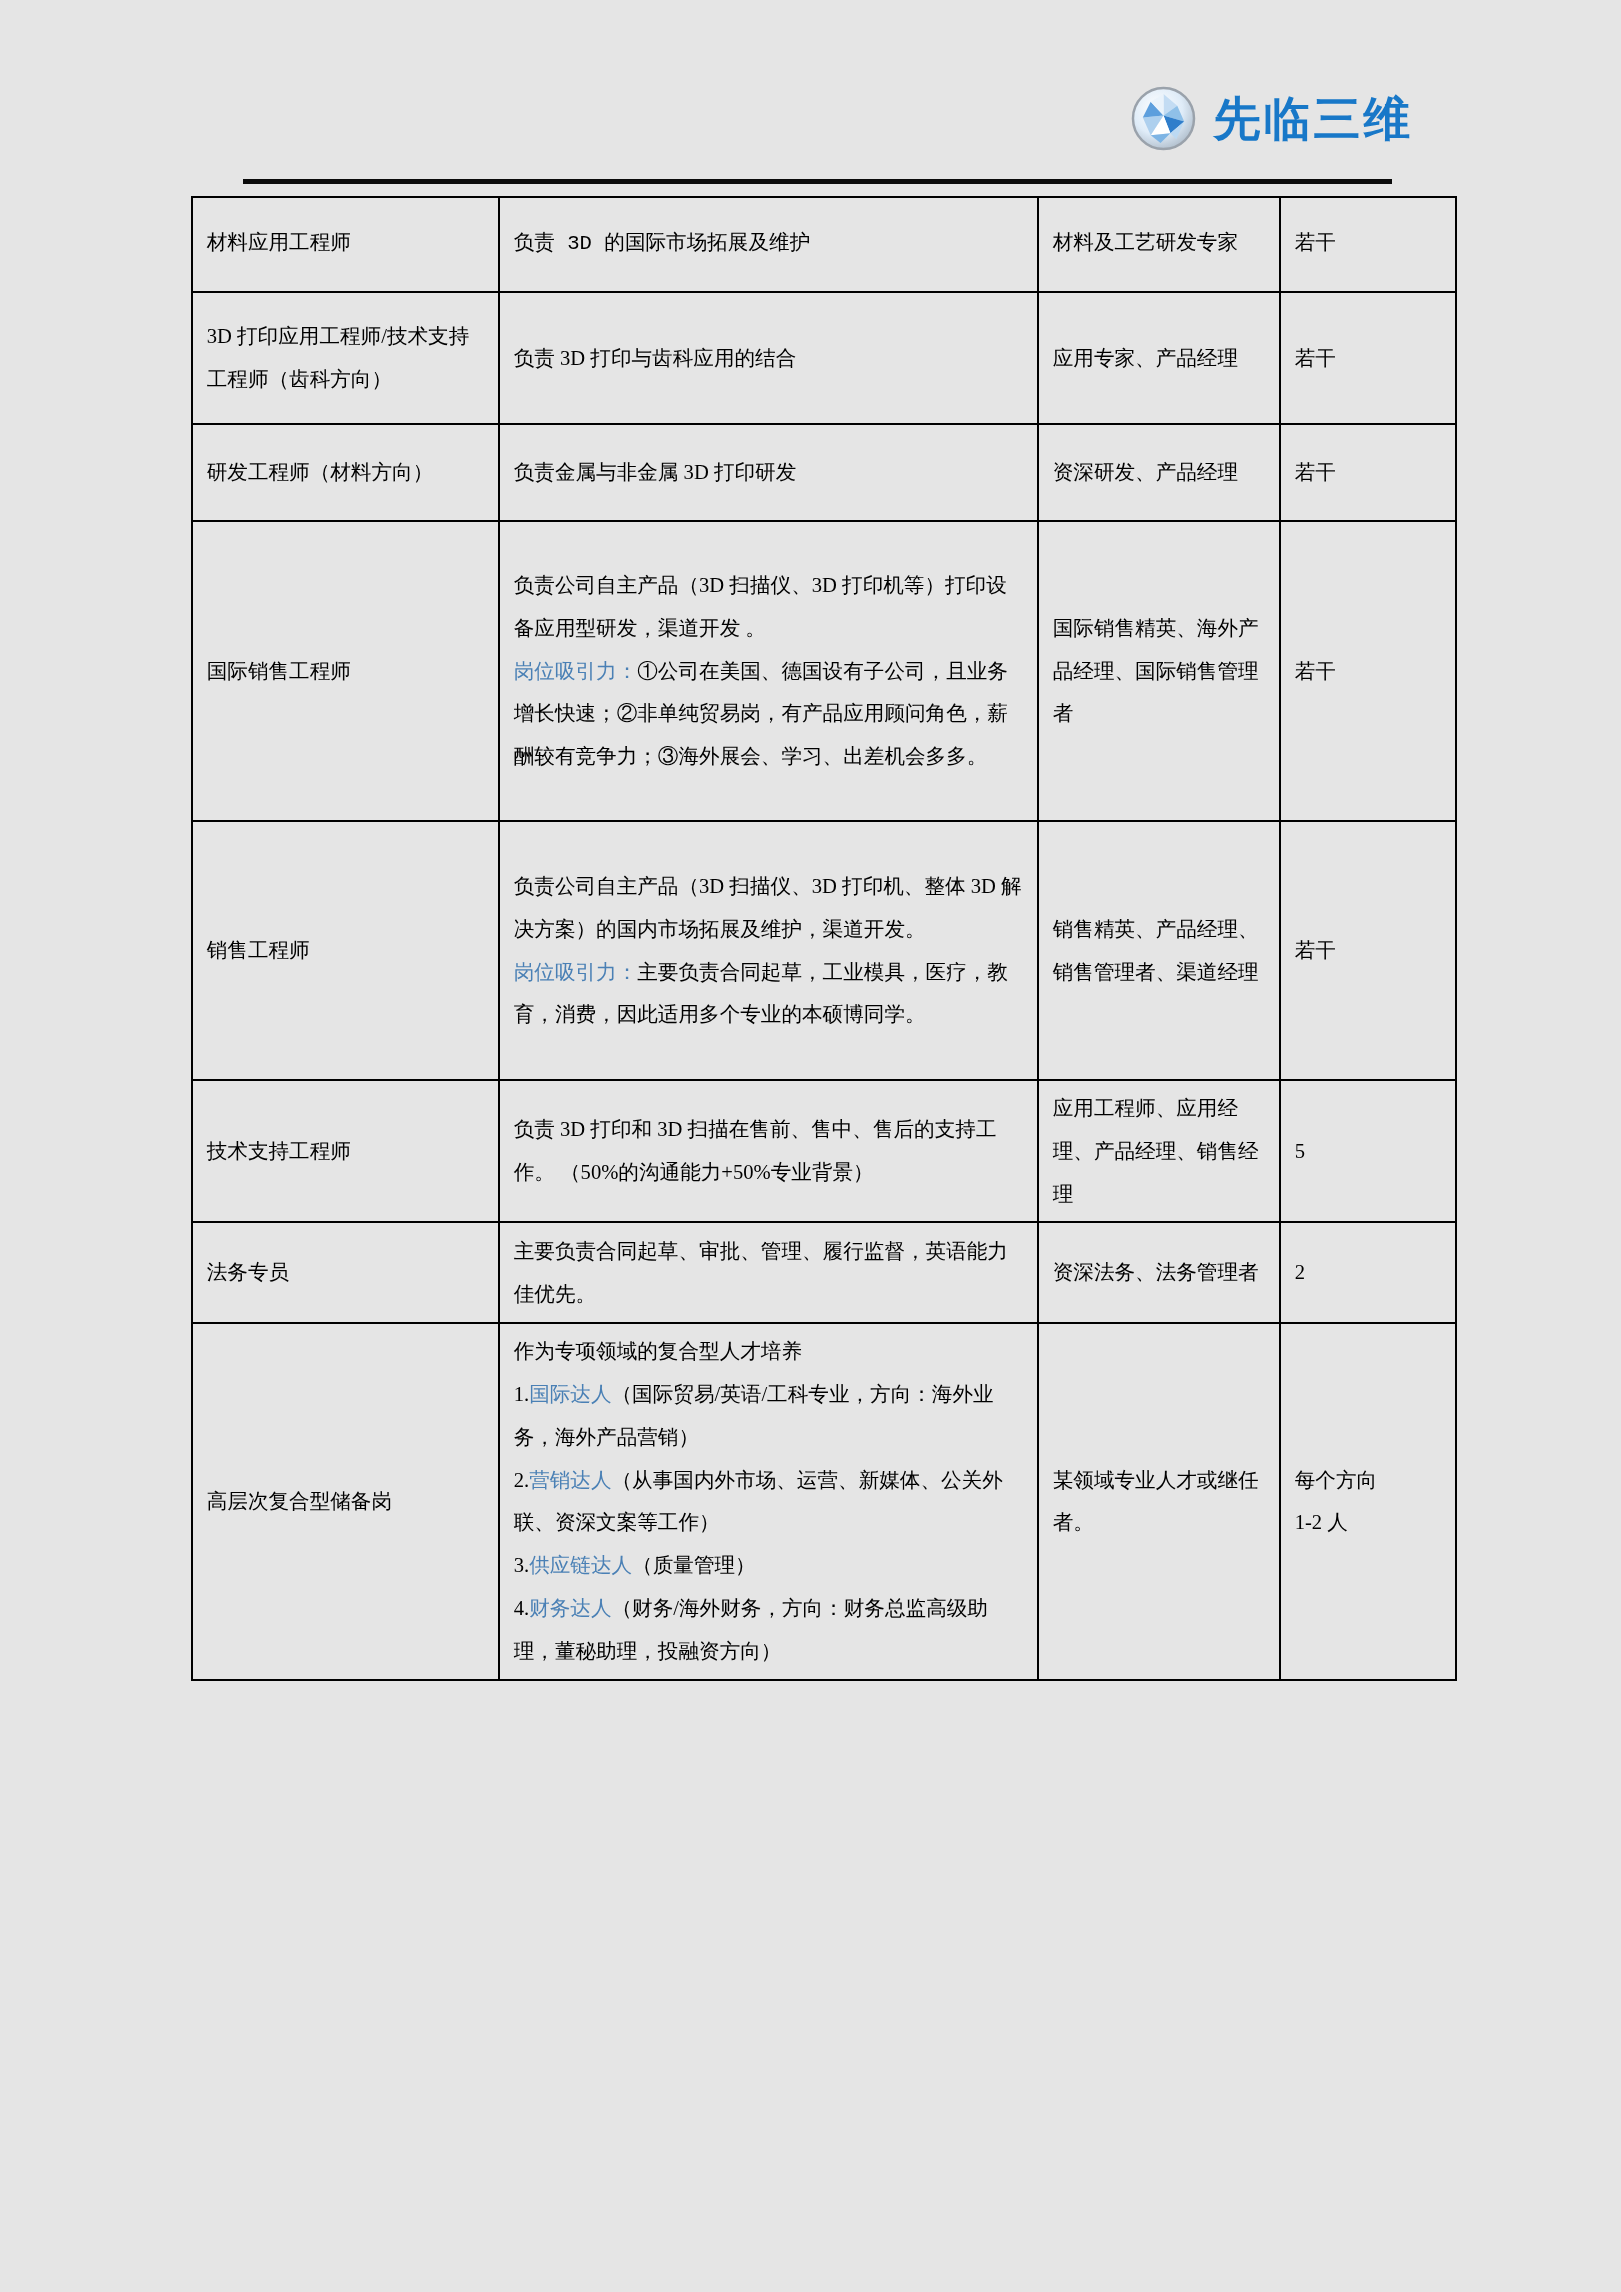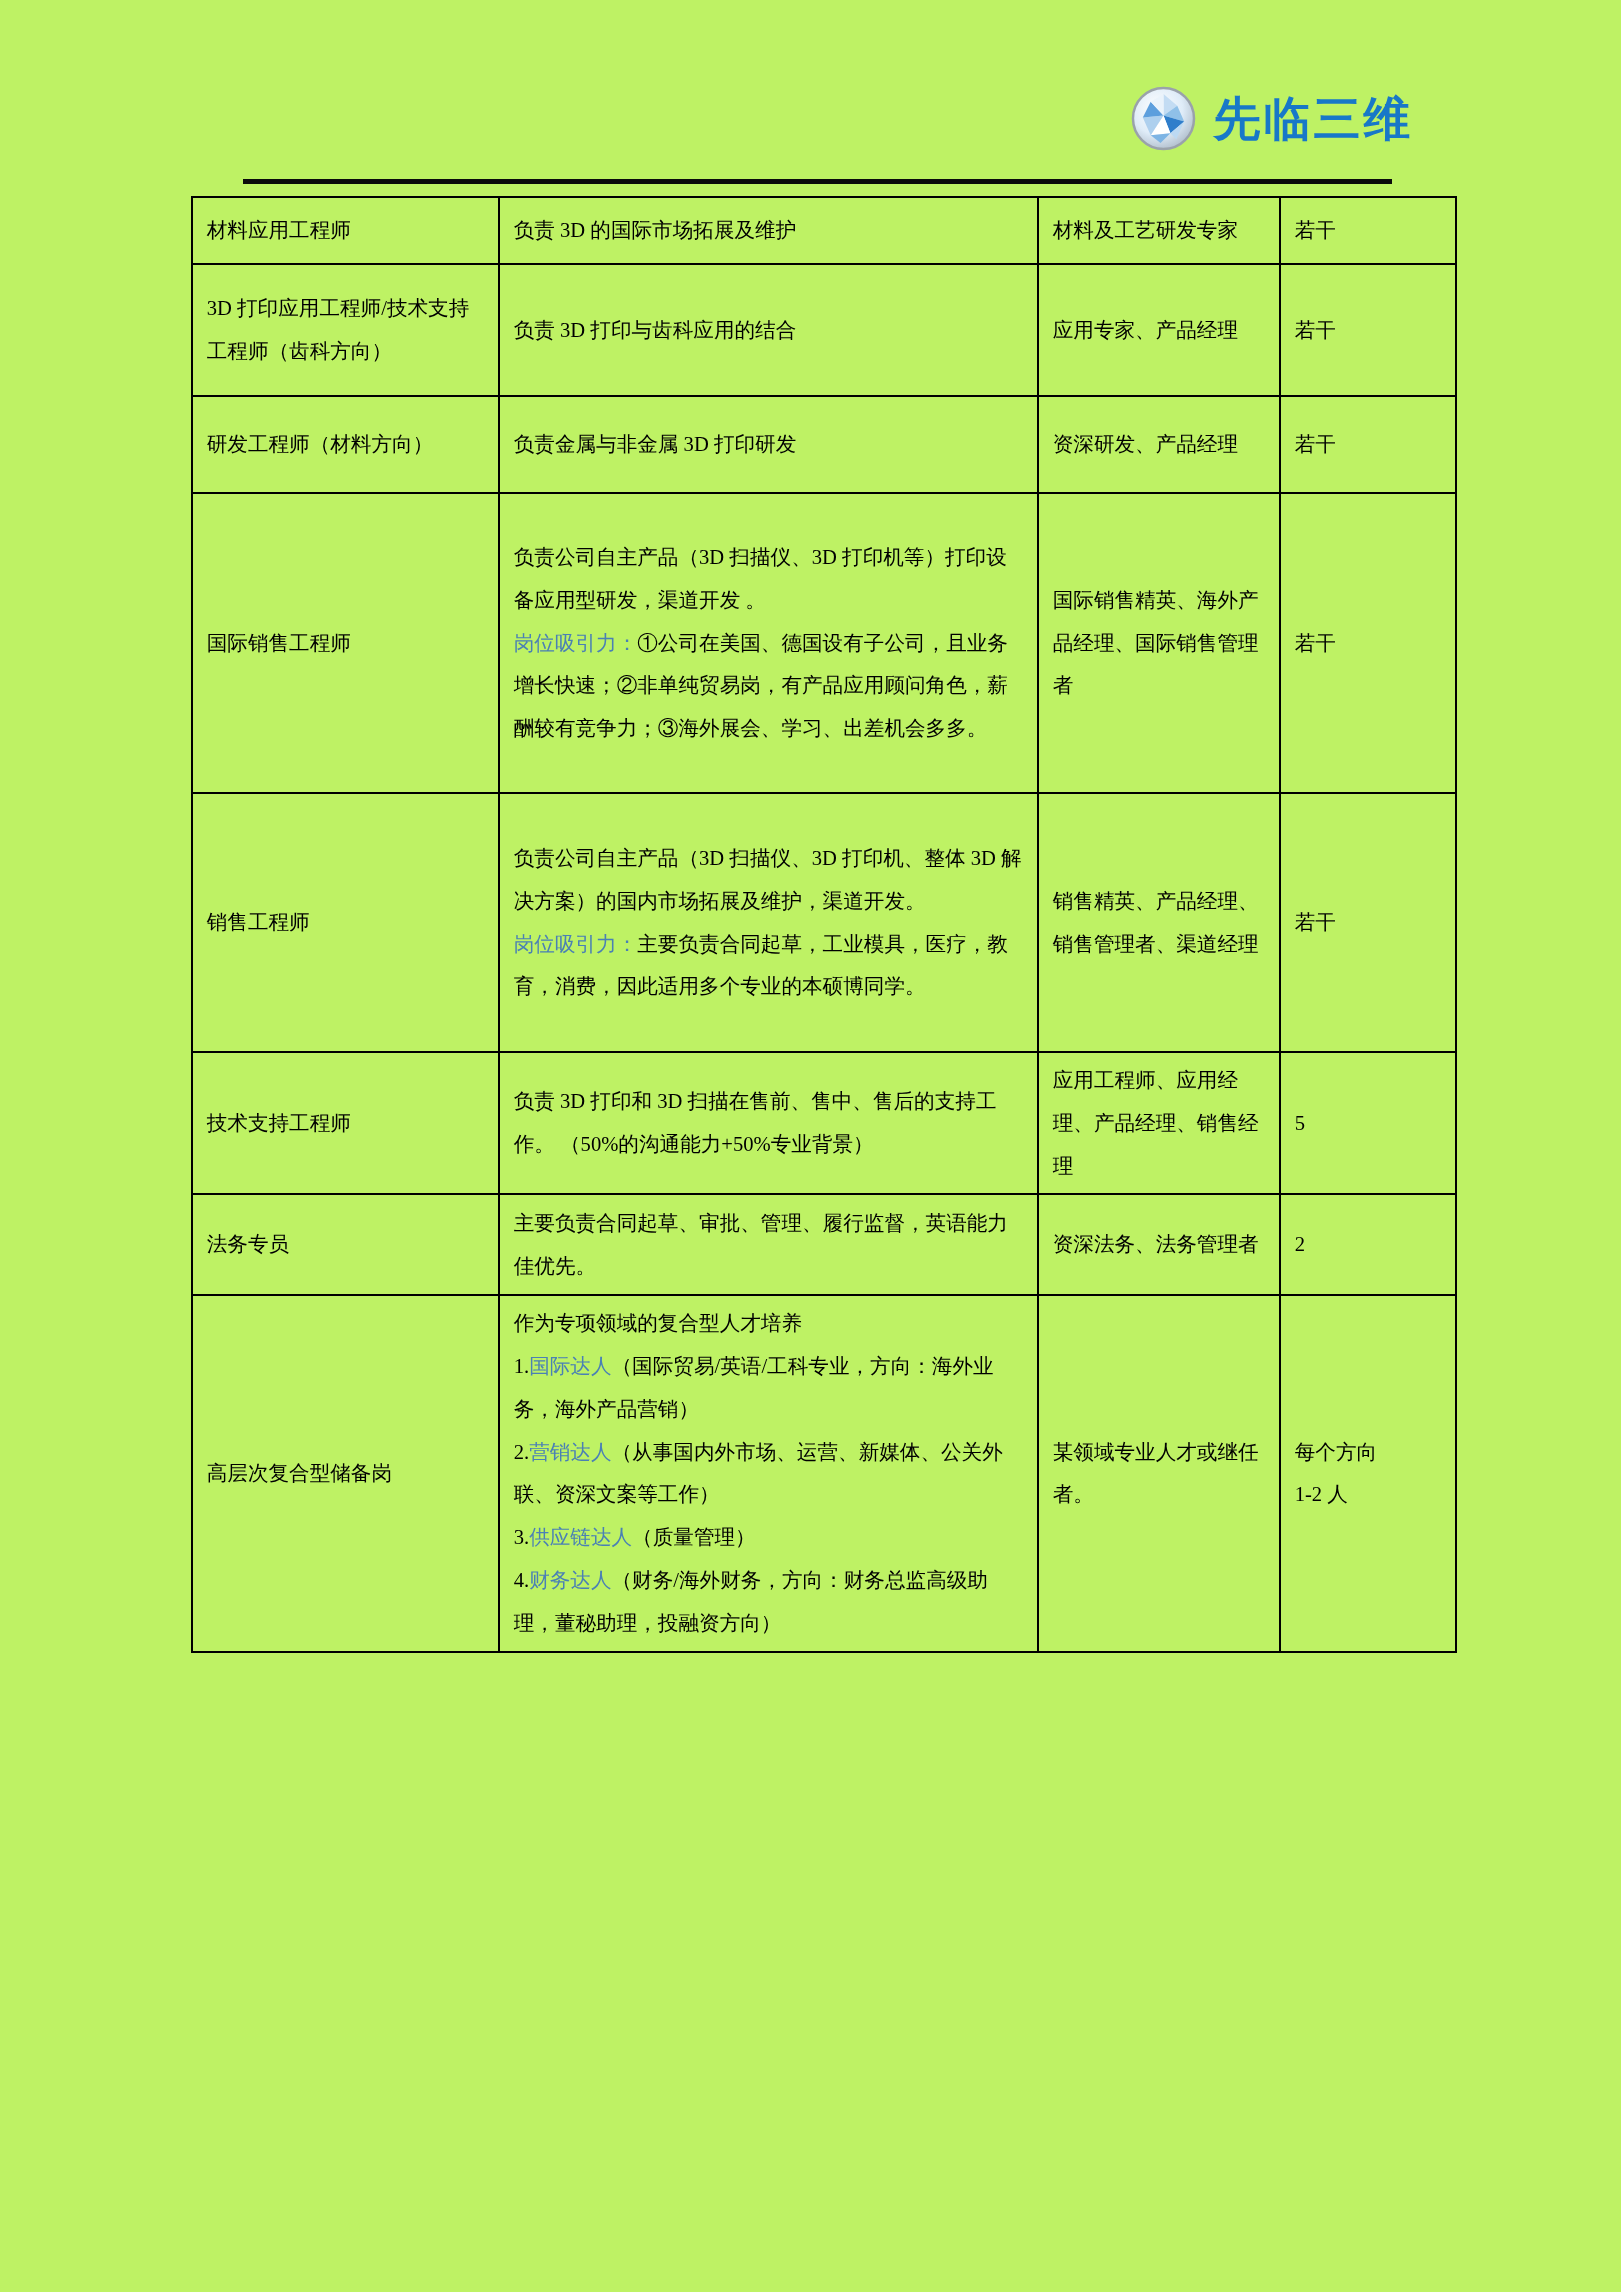--- a/index.html
+++ b/index.html
@@ -1,21 +1,21 @@
 <!DOCTYPE html>
 <html><head>
 <meta charset="utf-8">
 <style>
   * { box-sizing: border-box; }
   html,body { margin:0; padding:0; background:#ffffff; }
   .page {
     position: relative;
     width: 1621px;
     height: 2293px;
-    background: #bef264;
+    background: #e5e5e5;
     font-family: "Liberation Serif", "DejaVu Serif", serif;
     color: #000000;
     overflow: hidden;
   }
   .logo {
     position: absolute;
     left: 1131px;
     top: 86px;
     display: flex;
     align-items: center;
@@ -50,21 +50,21 @@
     border: 2.9px solid #000000;
     font-size: 20.6px;
     line-height: 2.08;
     padding: 5.9px 13.7px;
     vertical-align: middle;
     white-space: pre-line;
     word-break: break-word;
   }
   td.count-cell { text-align: left; padding: 5.9px 5.9px; }
   .blue { color: #4a80b5; }
-  tr.r1 { height: 67px; }
+  tr.r1 { height: 95px; font-family: Liberation Mono, monospace; }
   tr.r2 { height: 94px; }
   tr.r3 { height: 132px; margin-top: 44px; }
   tr.r4 { height: 97px; border-radius: 27px; }
   tr.r5 { height: 300px; }
   tr.r6 { height: 259px; }
   tr.r7 { height: 137px; }
   tr.r8 { height: 101px; }
   tr.r9 { height: 328px; }
 </style>
 </head>

